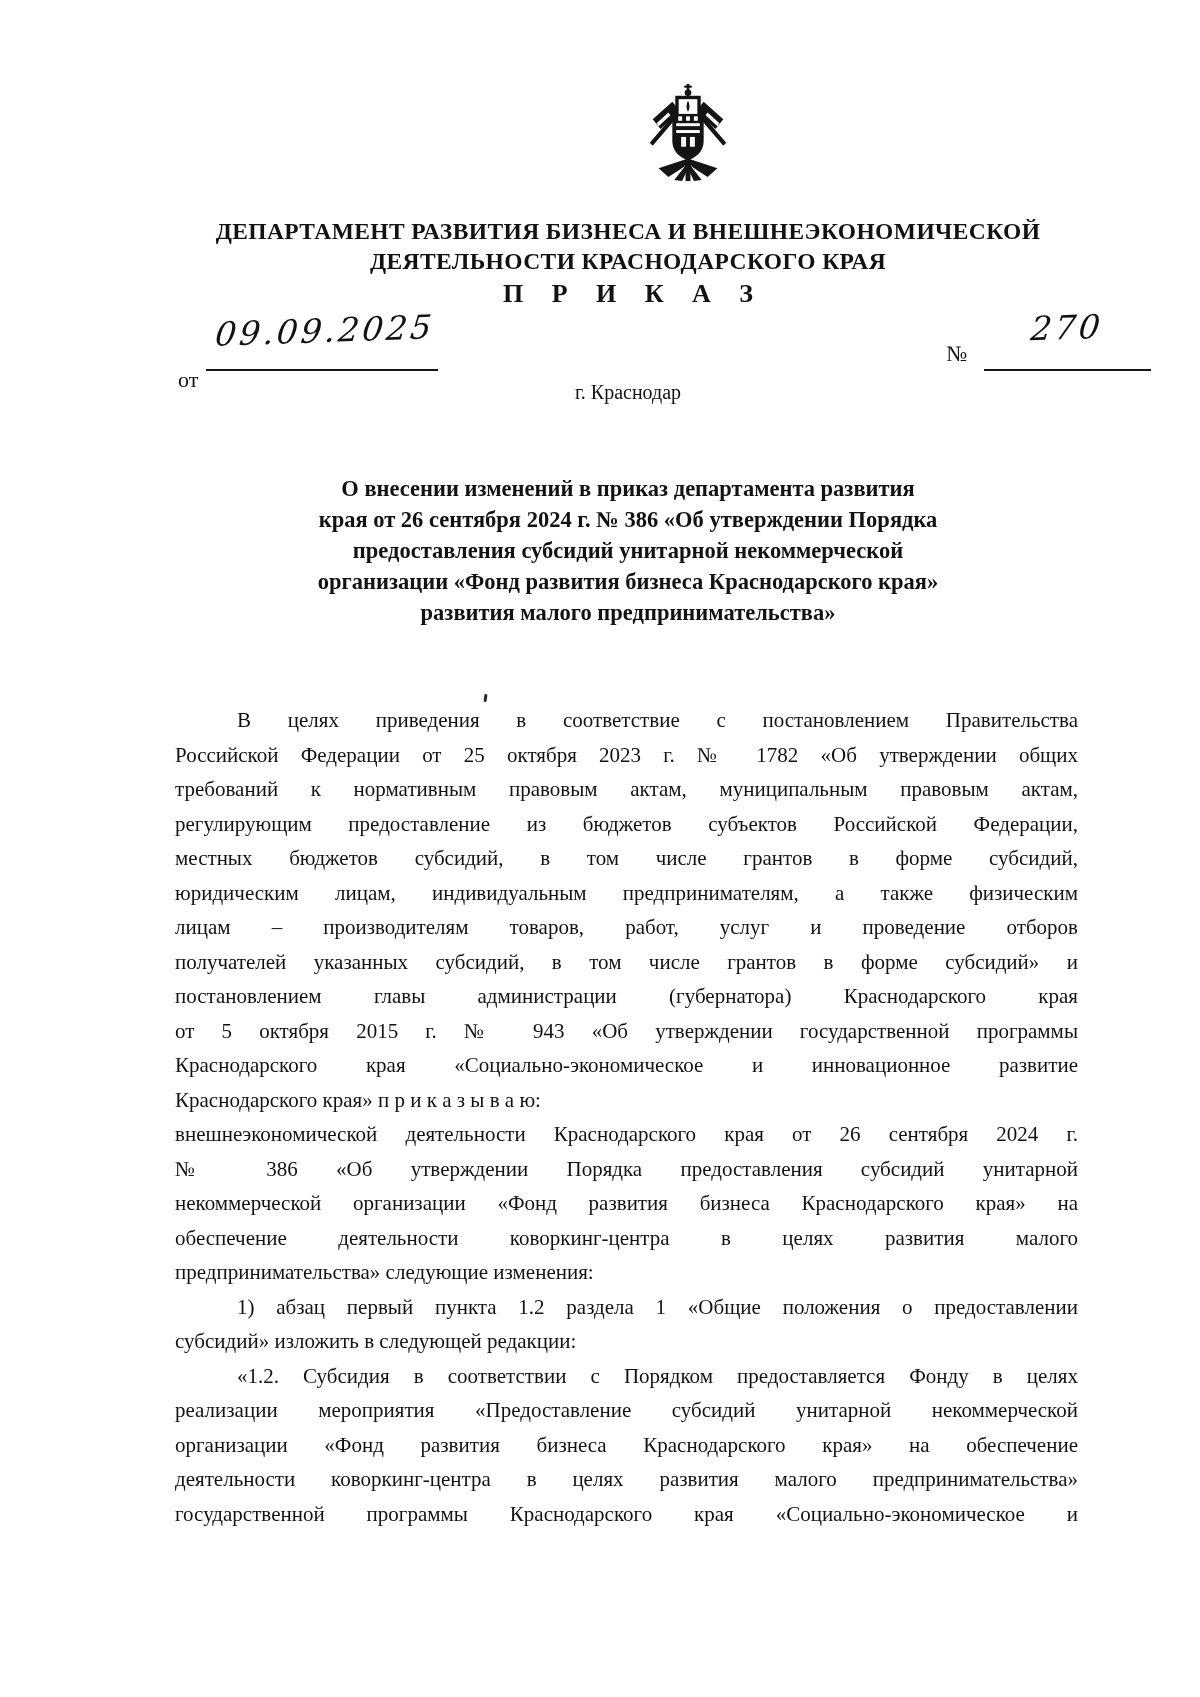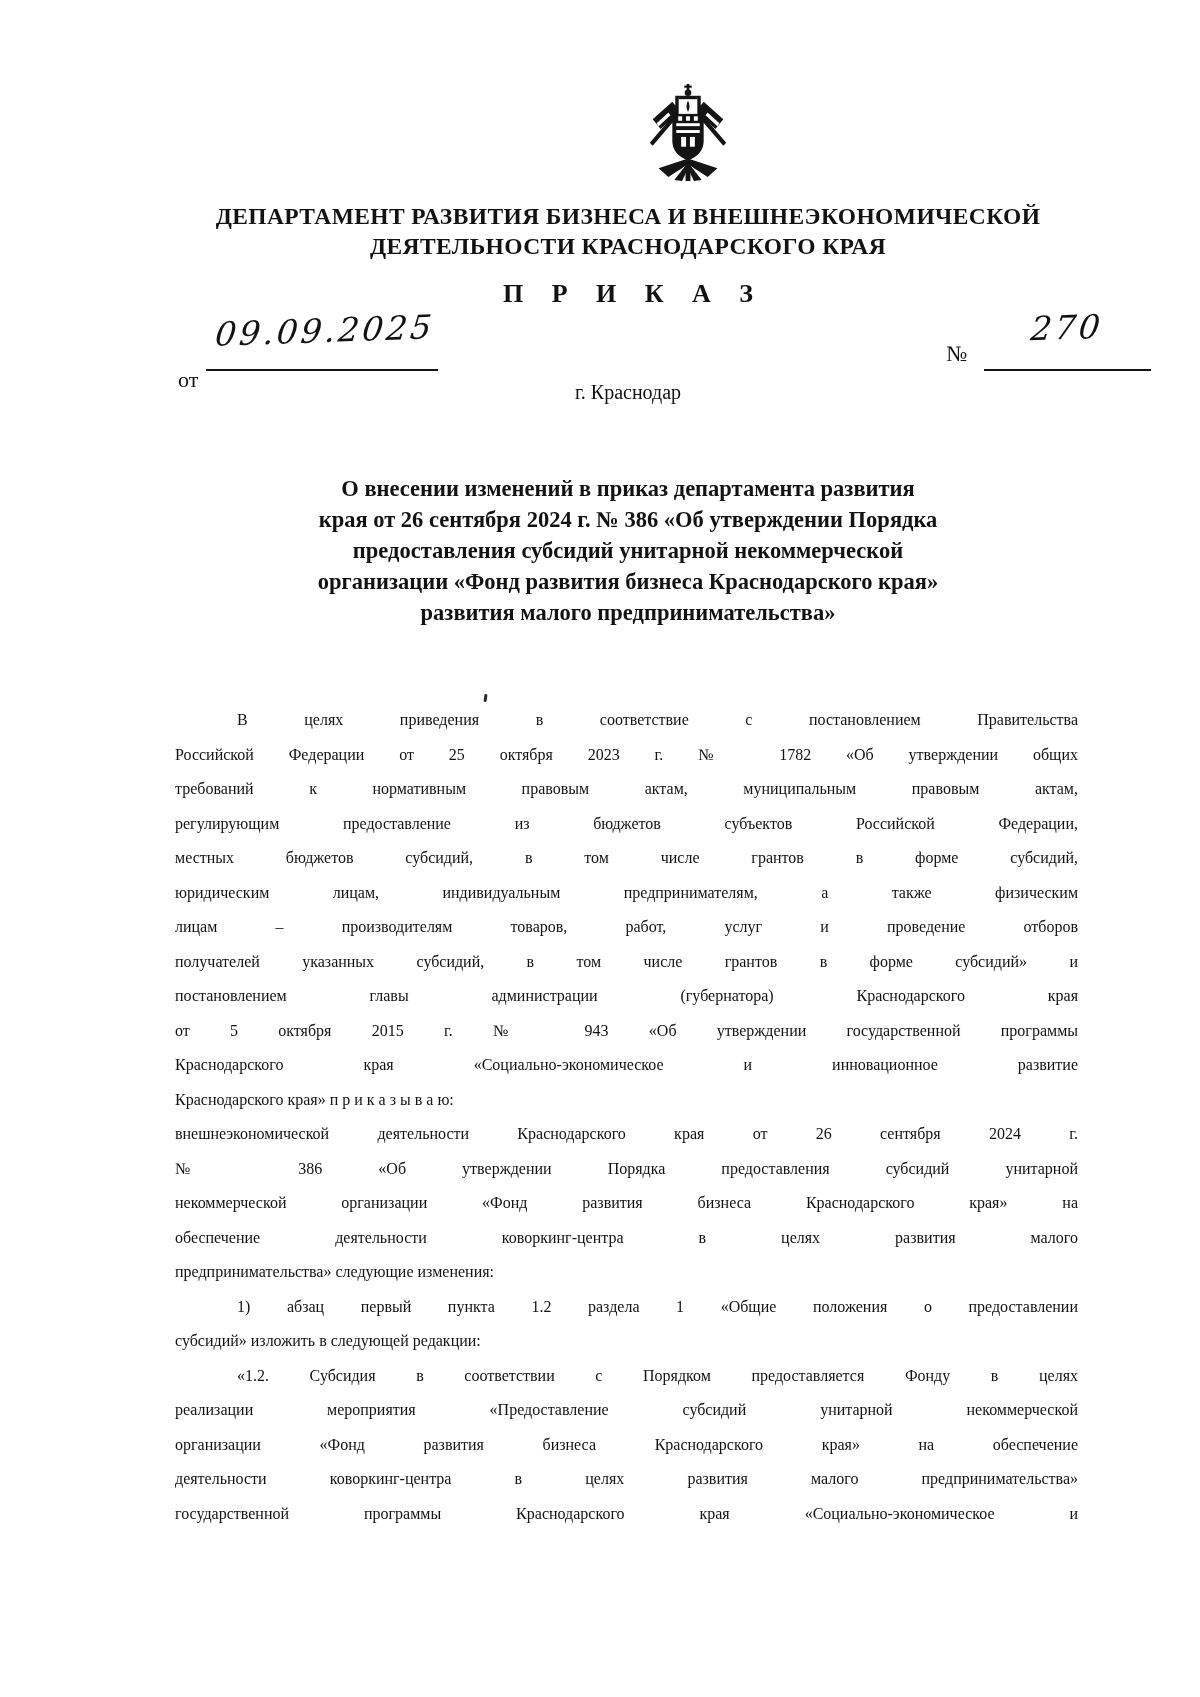--- a/index.html
+++ b/index.html
@@ -14,21 +14,21 @@
   }
   .abs { position: absolute; }
   .centerband {
     position: absolute;
     left: 150px;
     width: 956px;
     text-align: center;
   }
   .emblem { left: 648px; top: 84px; width: 80px; height: 98px; }
   .org-name {
-    top: 201px;
+    top: 216px;
     font-weight: 700;
     font-size: 23.5px;
     line-height: 30px;
     letter-spacing: 0.4px;
   }
   .doc-type {
     top: 279px;
     font-weight: 700;
     font-size: 26px;
     letter-spacing: 11px;
@@ -60,21 +60,21 @@
   .date-value { left: 212px; top: 311px; width: 226px; text-align: center; }
   .number-value { left: 992px; top: 308px; width: 150px; text-align: center; }
   .ink-speck {
     left: 484px; top: 694px; width: 3px; height: 8px;
     background: #2a2a2a; transform: rotate(8deg); border-radius: 2px;
   }
   .body-block {
     left: 175px;
     top: 703px;
     width: 903px;
-    font-size: 16px;
+    font-size: 21px;
     line-height: 34.5px;
   }
   .body-line { text-align: justify; text-align-last: justify; white-space: normal; }
   .body-line.last { text-align-last: left; }
   .body-line.indent { padding-left: 62px; }
 </style>
 </head>
 <body>
 
 <div class="page">

